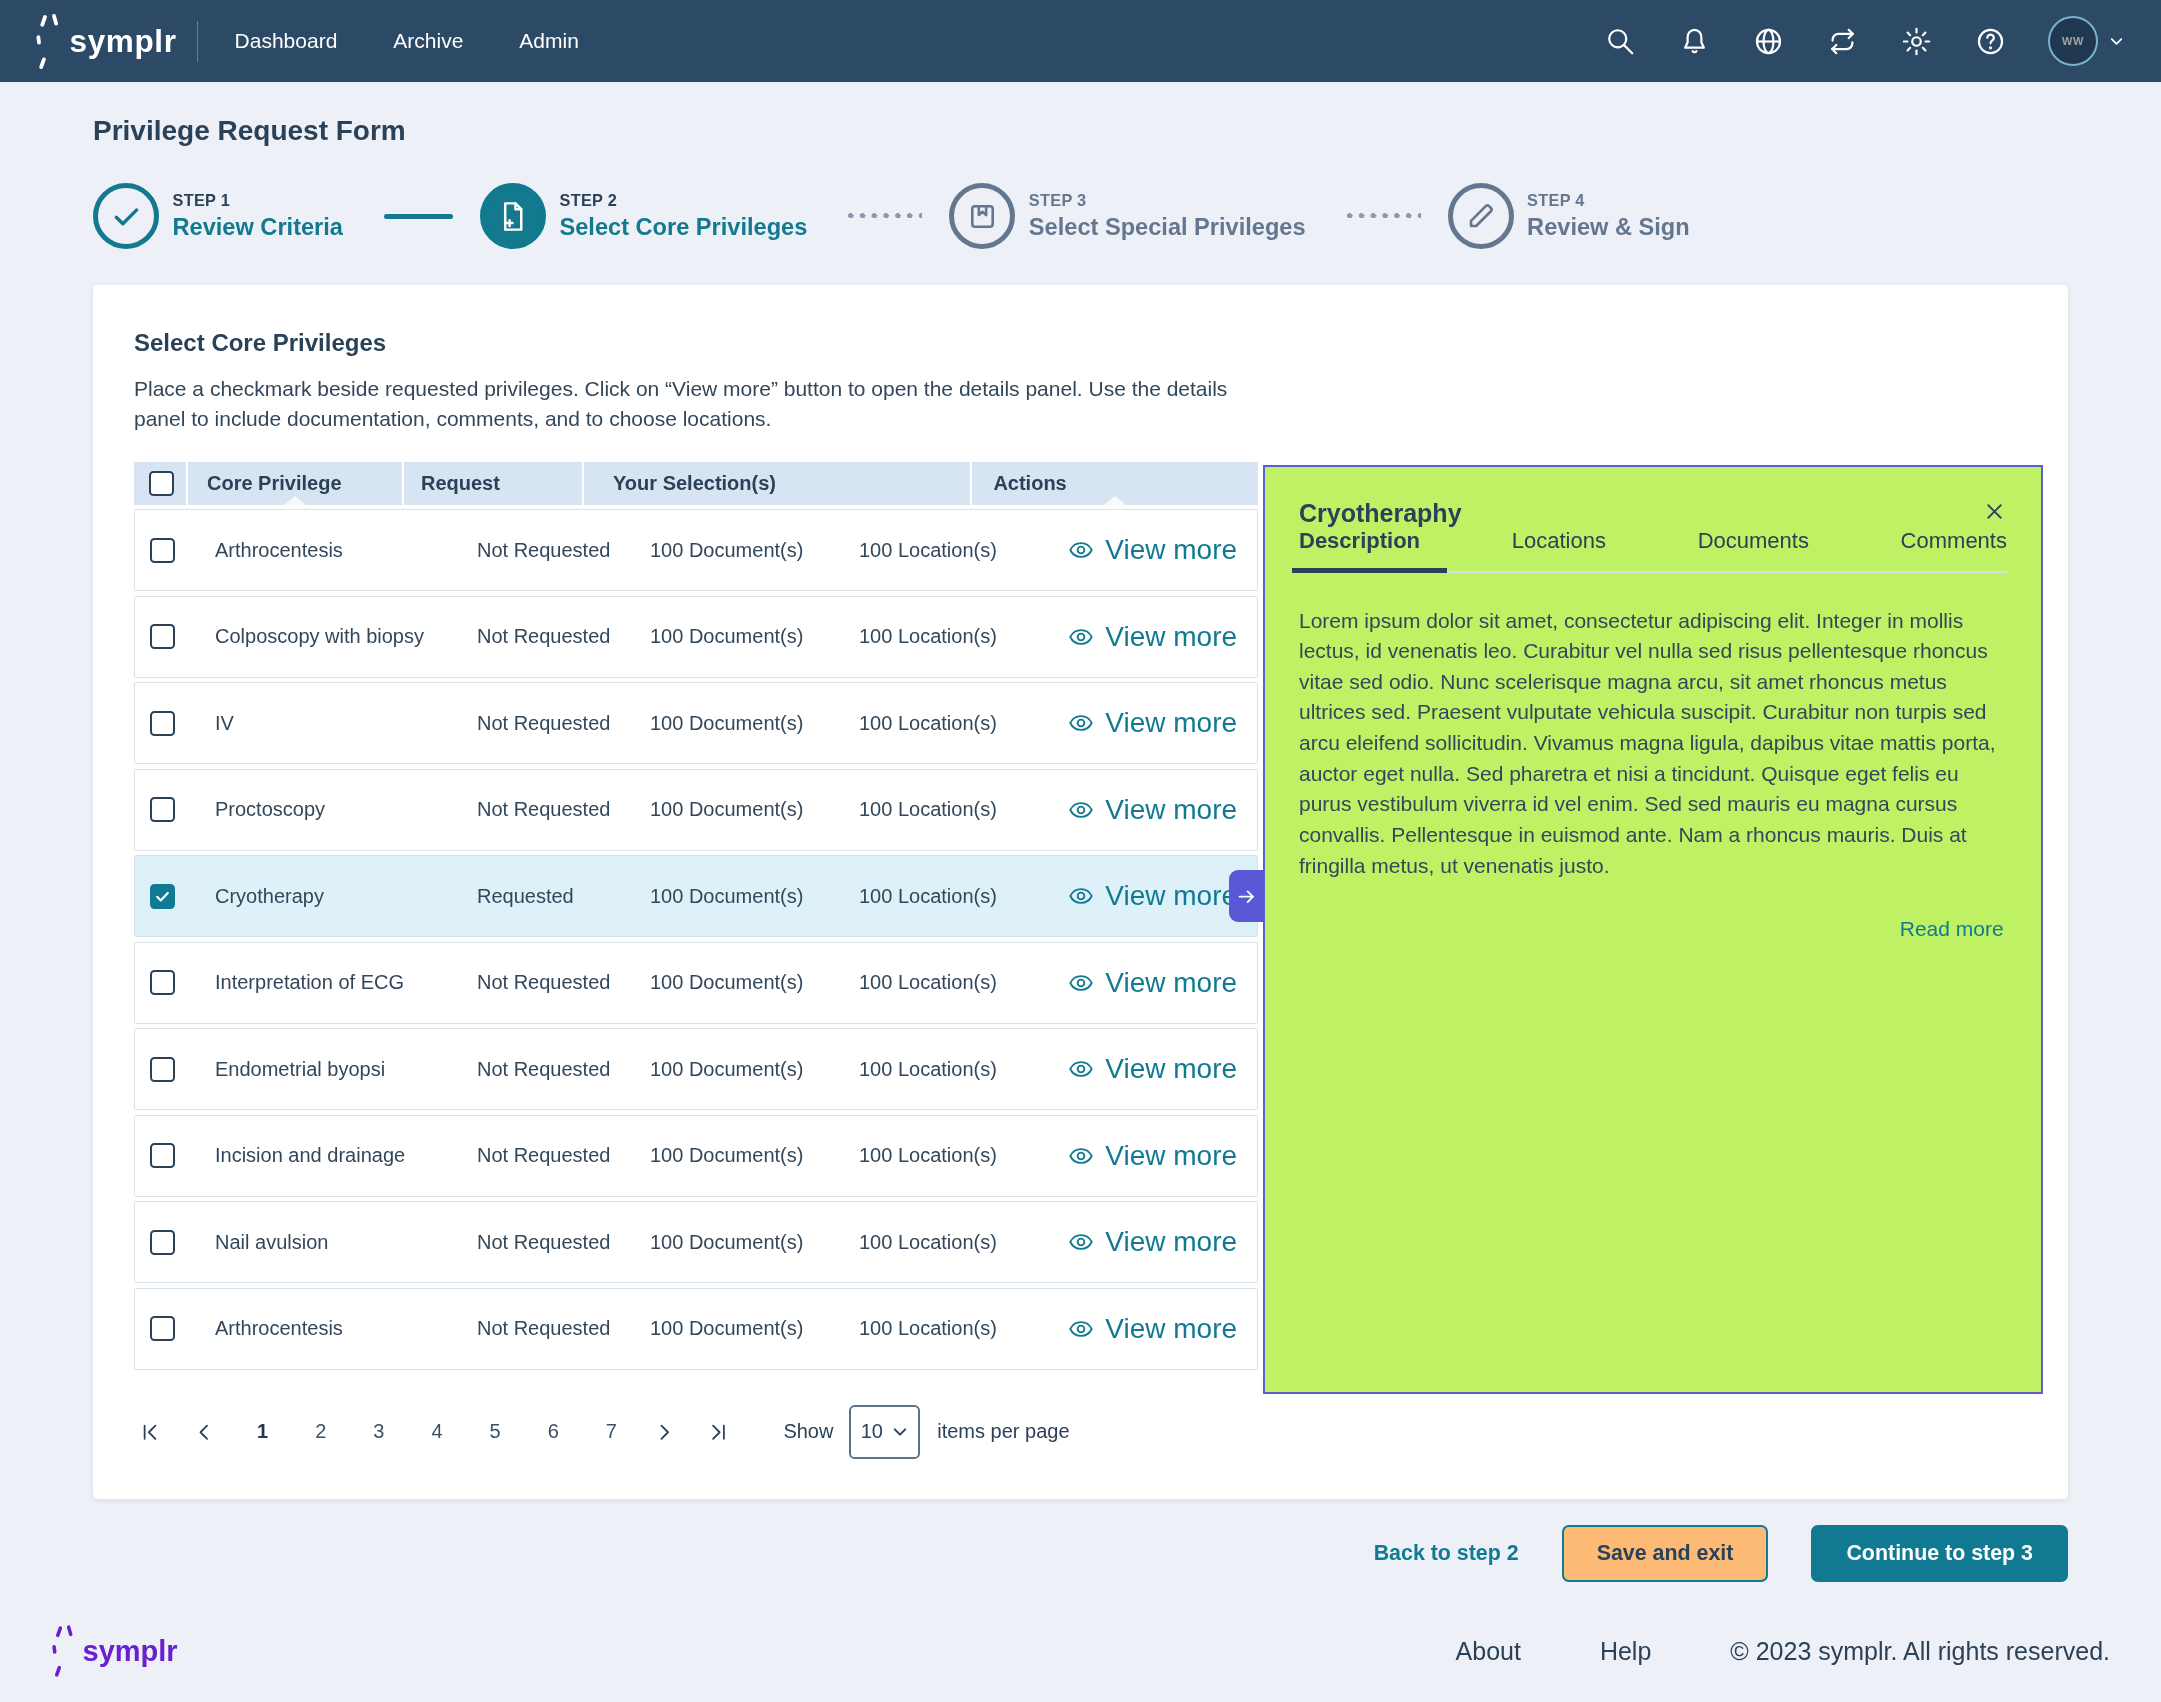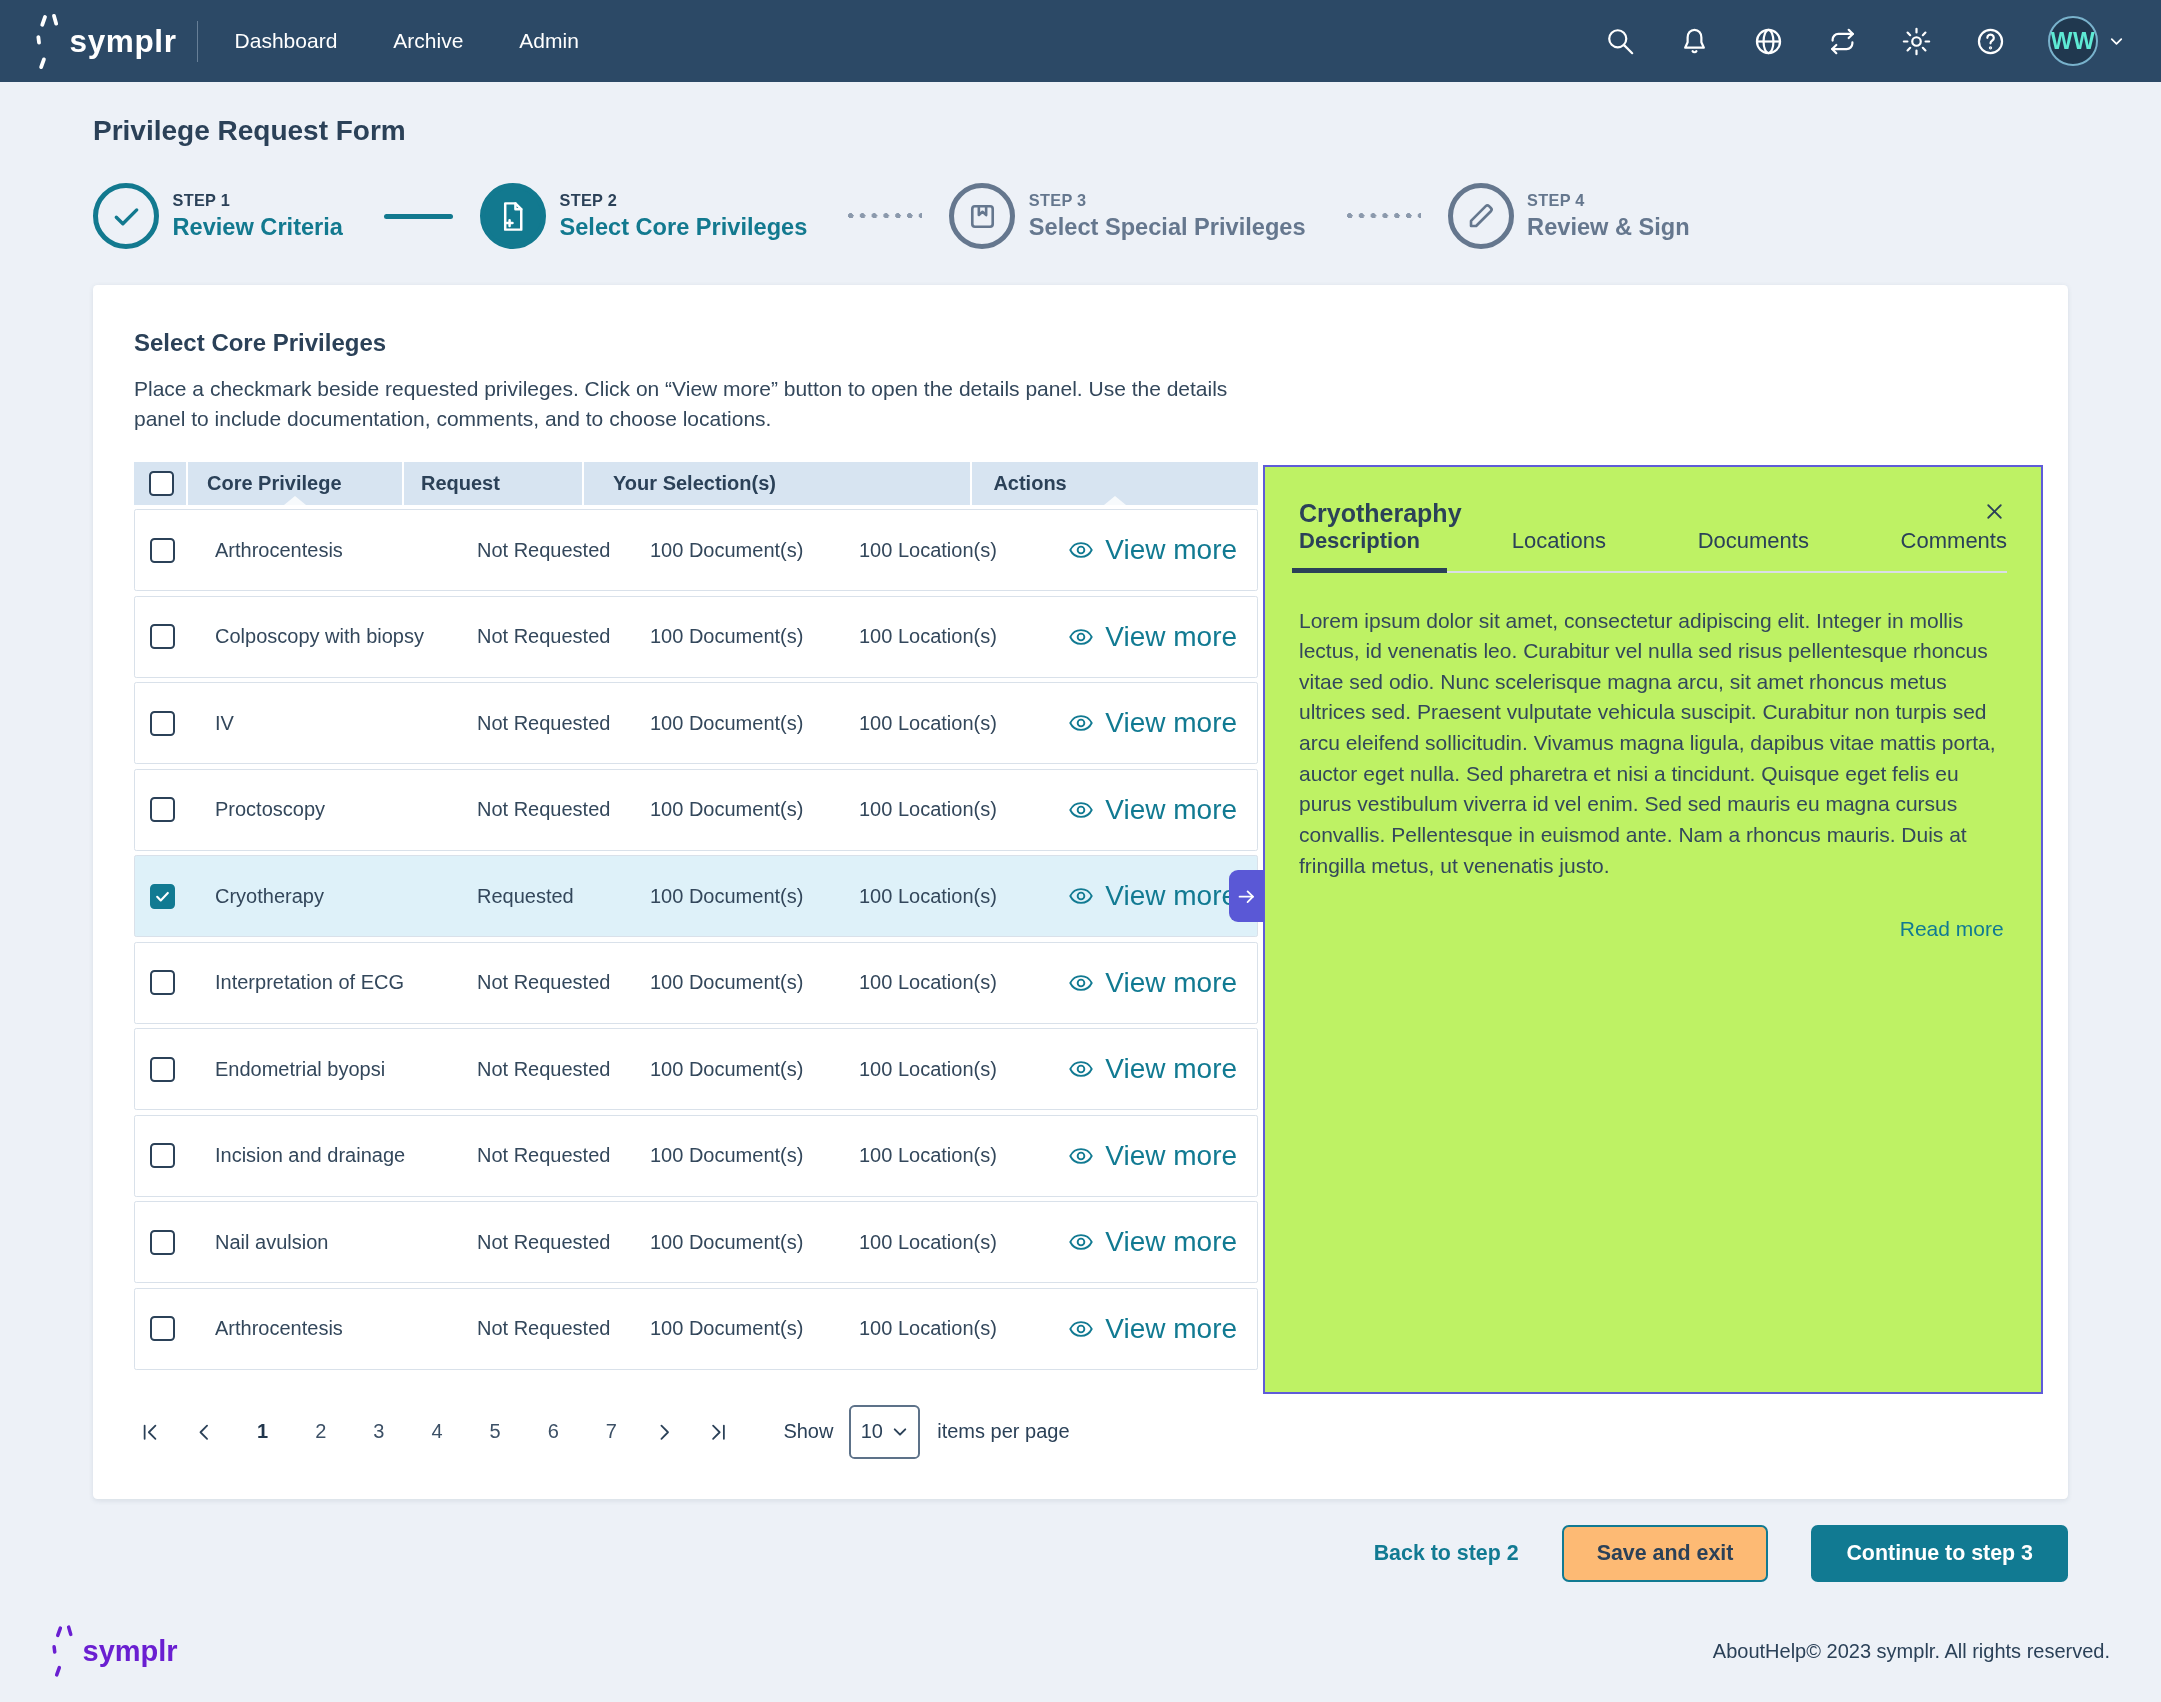--- a/index.html
+++ b/index.html
@@ -12,22 +12,22 @@
   .logo svg { width:29px; height:59px; }
   .logo .logo-text { font-size:31.5px; font-weight:700; letter-spacing:0.6px; }
   .nav-divider { width:1.1px; height:41px; background:#8fa3b8; margin:0 37px 0 20px; opacity:.6; }
   .nav-links { display:flex; gap:56px; }
   .nav-links a { color:#fff; font-size:21px; text-decoration:none; }
   .nav-right { margin-left:auto; display:flex; align-items:center; gap:41px; }
   .nav-icon { width:33px; height:33px; color:#fff; cursor:pointer; }
   .nav-icon svg { width:100%; height:100%; }
   .avatar-wrap { display:flex; align-items:center; gap:9px; cursor:pointer; }
   .avatar { width:50px; height:50px; border-radius:50%; background:#20384f; border:2.3px solid #79b2cc;
-            display:flex; align-items:center; justify-content:center; color:#5eead4;
-            font-size:23px; font-weight:700; letter-spacing:0.6px; }
+            display:flex; align-items:center; justify-content:center; color:#a3a3a3;
+            font-size:11px; font-weight:700; letter-spacing:0.6px; }
   .caret { width:19px; height:19px; color:#fff; }
 
   
   .page-title { margin:33px 0 0 93px; font-size:28px; font-weight:700; color:#2b4158; }
   .stepper { display:flex; align-items:center; margin:36px 0 0 93px; }
   .step { display:flex; align-items:center; }
   .step-circle { width:66px; height:66px; border-radius:50%; display:flex;
                  align-items:center; justify-content:center; flex:0 0 auto; }
   .step-circle svg { width:35px; height:35px; }
   .step-circle.complete { border:5px solid #12798f; color:#12798f; background:transparent; }
@@ -121,21 +121,21 @@
                  align-items:center; gap:43px; }
   .back-link { color:#117a92; font-size:21.4px; font-weight:600; text-decoration:none; }
   .btn { height:57px; border-radius:6.8px; font-size:21.4px; font-weight:600; cursor:pointer;
          font-family:"Liberation Sans", sans-serif; }
   .btn-outline { background:#fdba74; border:2.3px solid #117a92; color:#2b4158; padding:0 33px; }
   .btn-filled { background:#117a92; border:none; color:#fff; padding:0 35px; }
   .footer { margin:42px 51px 0; display:flex; align-items:center; justify-content:space-between; }
   .footer-logo { display:flex; align-items:center; gap:4.5px; color:#6a1fd1; }
   .footer-logo svg { width:27px; height:54px; }
   .footer-logo .logo-text { font-size:29px; font-weight:700; }
-  .footer-right { display:flex; align-items:center; font-size:20px; color:#2b4158; }
+  .footer-right { display:flex; align-items:center; gap:79px; font-size:25px; color:#2b4158; }
   .footer-right a { color:#2b4158; text-decoration:none; }
 </style>
 </head>
 <body>
 
 <nav class="navbar">
   <div class="logo">
     <svg viewBox="0 0 26 52" fill="none" stroke="currentColor" stroke-width="3.4" stroke-linecap="round">
       <path d="M9 4 L6.5 11"></path>
         <path d="M17 3 L19 10"></path>

